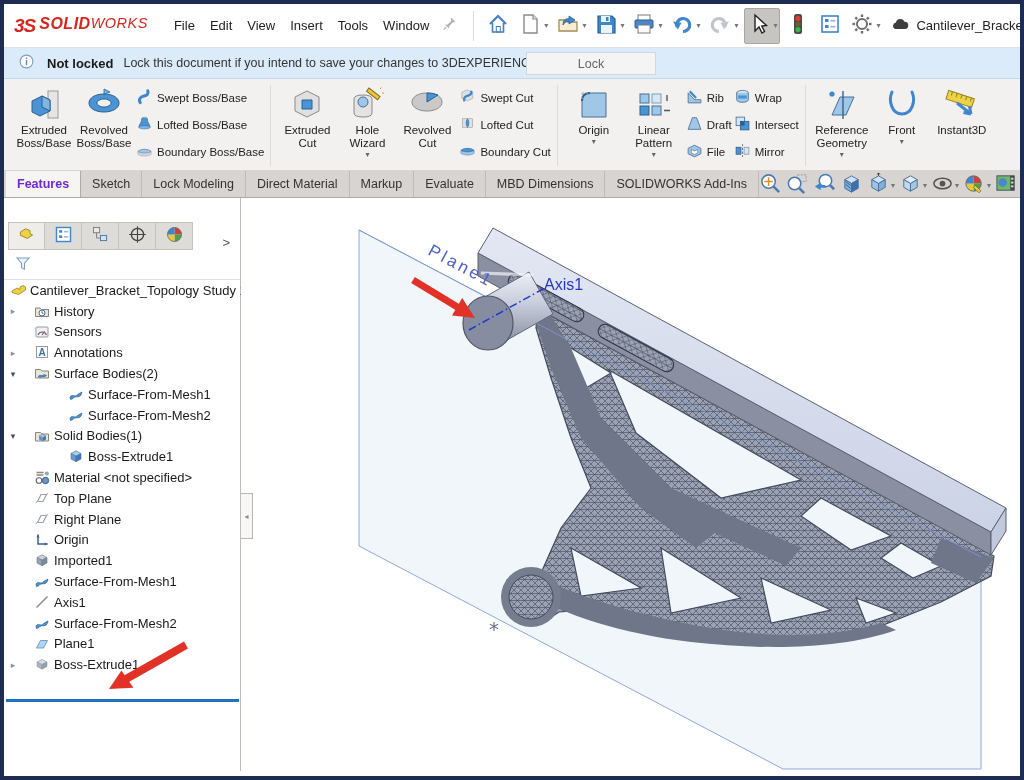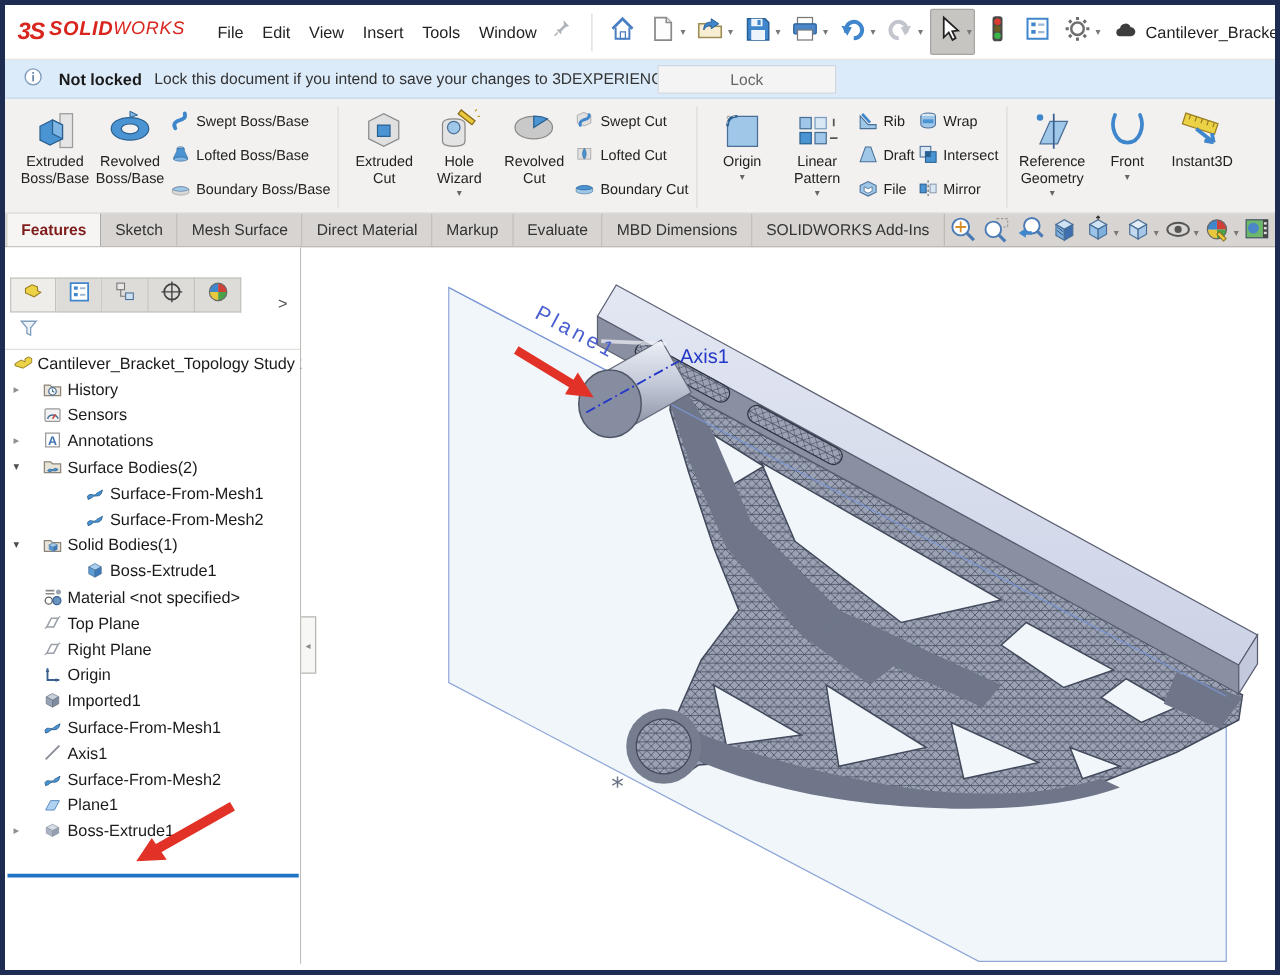--- a/index.html
+++ b/index.html
@@ -19,36 +19,36 @@
   .qtoolbar{display:flex;align-items:center;}
   .qtb-btn{display:flex;align-items:center;padding:3px 2px;margin:0 2px;border-radius:2px;}
   .qtb-btn.active{background:#c7c5c2;border:1px solid #a8a6a2;}
   .qtb-btn .caret{font-size:8px;color:#777;margin-left:2px;}
   .doc-title{display:flex;align-items:center;margin-left:6px;font-size:13px;color:#222;white-space:nowrap;overflow:hidden;flex:1;}
   .doc-title svg{margin-right:6px;flex:none;}
   
   .notifbar{position:relative;height:31px;background:#dcebf9;border-bottom:1px solid #c3d7ec;display:flex;align-items:center;font-size:12.5px;color:#333;}
   .notifbar .info{margin:0 12px 0 14px;}
   .notifbar b{font-size:13px;margin-right:10px;color:#1a1a1a;}
-  .lock-btn{position:absolute;left:522px;top:4px;width:143px;height:23px;background:#f4f4f4;border:1px solid #cfd8e2;color:#666;font-size:12.5px;font-family:inherit;}
+  .lock-btn{position:absolute;left:522px;top:4px;width:130px;height:23px;background:#f4f4f4;border:1px solid #cfd8e2;color:#666;font-size:12.5px;font-family:inherit;}
   
   .ribbon{height:92px;background:#f2f1ef;border-bottom:1px solid #d8d6d2;display:flex;align-items:stretch;padding:2px 2px 0 4px;}
   .rib-sec{display:flex;align-items:flex-start;padding:3px 6px 0 6px;}
   .rib-sep{width:1px;background:#dddbd7;margin:4px 0;}
   .bigbtn{width:60px;display:flex;flex-direction:column;align-items:center;text-align:center;font-size:11.5px;color:#222;line-height:1.12;padding-top:2px;}
   .bigbtn .bicon{height:38px;display:flex;align-items:center;}
   .bigbtn .caret{font-size:8px;color:#666;margin-top:1px;}
   .smallcol{display:flex;flex-direction:column;justify-content:flex-start;margin-left:2px;}
   .smallbtn{display:flex;align-items:center;height:27px;font-size:11.5px;color:#222;white-space:nowrap;}
   .smallbtn svg{margin-right:4px;flex:none;}
   
   .tabbar{position:relative;height:27px;background:#d7d4d1;border-bottom:1px solid #aeaba7;display:flex;align-items:flex-end;}
   .tabs{display:flex;height:100%;align-items:stretch;margin-left:2px;}
   .tab{display:flex;align-items:center;padding:0 11px;font-size:12.5px;color:#333;border-right:1px solid #bebbb7;background:#d7d4d1;}
-  .tab.active{background:#f6f5f3;font-weight:bold;color:#7f1d1d;border-right:1px solid #aeaba7;}
+  .tab.active{background:#f6f5f3;font-weight:bold;color:#6d28d9;border-right:1px solid #aeaba7;}
   .headsup{position:absolute;right:0;top:1px;display:flex;align-items:center;overflow:hidden;max-width:310px;}
   .hu-btn{display:flex;align-items:center;margin:0 2px;}
   .hu-btn .caret{font-size:8px;color:#777;margin-left:1px;}
   
   .main{display:flex;height:573px;}
   .panel{position:relative;width:237px;flex:none;background:#fff;border-right:1px solid #c0bdb9;}
   .panel-tabs{height:54px;background:#fff;display:flex;align-items:flex-end;padding:0 2px 2px 4px;}
   .ptab{width:37px;height:28px;display:flex;align-items:center;justify-content:center;background:#dedcd9;border:1px solid #c6c3bf;border-left:none;}
   .ptab:first-child{border-left:1px solid #c6c3bf;background:#efedea;}
   .ptab-chevron{margin-left:auto;margin-right:8px;font-size:13px;color:#555;}
@@ -411,21 +411,21 @@
           </div>
           <div>Instant3D</div>
         </div>
       </div>
     </div>
 
   <div class="tabbar">
     <div class="tabs" id="tabs">
         <div class="tab active">Features</div>
         <div class="tab">Sketch</div>
-        <div class="tab">Mesh Surface</div>
+        <div class="tab">Lock Modeling</div>
         <div class="tab">Direct Material</div>
         <div class="tab">Markup</div>
         <div class="tab">Evaluate</div>
         <div class="tab">MBD Dimensions</div>
         <div class="tab">SOLIDWORKS Add-Ins</div>
       </div>
     <div class="headsup" id="headsup">
         <div class="hu-btn">
           <span><svg width="23" height="23" viewBox="0 0 24 24" xmlns="http://www.w3.org/2000/svg">
               <circle cx="10" cy="10" r="7" fill="#fff" stroke="#4a7ab5" stroke-width="1.6"></circle>

